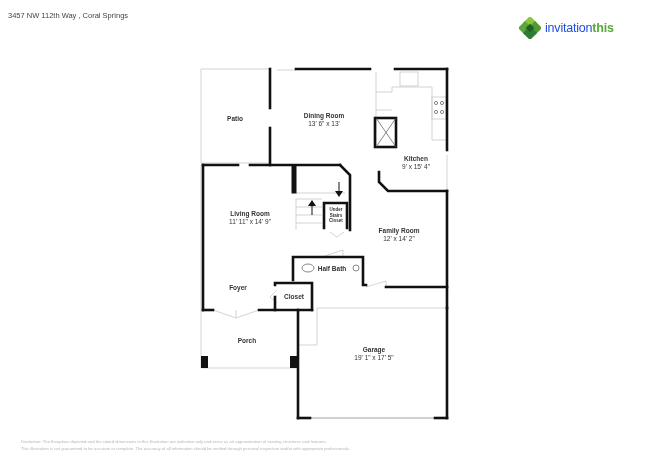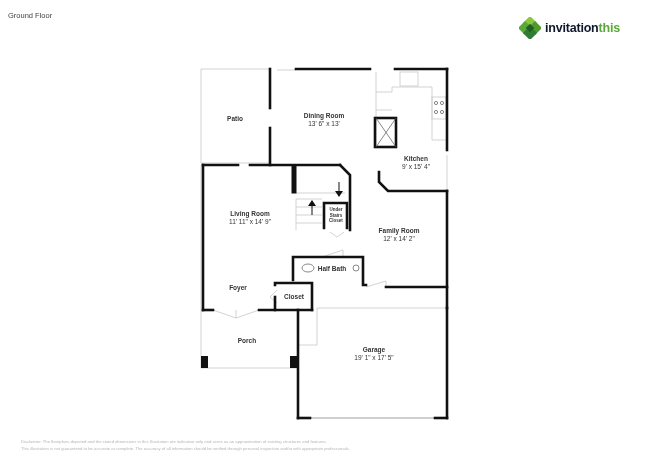--- a/index.html
+++ b/index.html
@@ -4,34 +4,34 @@
 <style>
   html, body { margin: 0; padding: 0; }
   body {
     width: 650px; height: 460px; background: #ffffff; position: relative; overflow: hidden;
     font-family: "Liberation Sans", "DejaVu Sans", sans-serif; color: #333333;
   }
   .header { position: absolute; left: 8px; top: 10px; font-size: 7.5px; line-height: 11px; color: #444444; }
   .logo { position: absolute; left: 519px; top: 17px; display: flex; align-items: center; }
   .logo-mark { width: 22px; height: 22px; }
   .logo-text { font-size: 12.5px; margin-left: 4px; letter-spacing: -0.2px; }
-  .logo-text .a { color: #0f172a; font-weight: bold; }
+  .logo-text .a { color: #1d4ed8; font-weight: normal; }
   .logo-text .b { color: #5aa839; font-weight: bold; }
   .plan { position: absolute; left: 0; top: 0; width: 650px; height: 460px; }
   .lbl { position: absolute; text-align: center; font-size: 6.5px; line-height: 8px; color: #333333; white-space: nowrap; transform: translateX(-50%); }
   .lbl .n { font-weight: bold; display: block; }
   .lbl .d { display: block; }
   .lbl.small { font-size: 4.5px; line-height: 5.5px; font-weight: bold; }
   .disclaimer { position: absolute; left: 21px; top: 438px; font-size: 4.2px; line-height: 7px; color: #b5b5b5; white-space: nowrap; }
 </style>
 </head>
 <body>
 
 <div class="header">
-  <div>Ground Floor</div>
+  <div>3457 NW 112th Way , Coral Springs</div>
 </div>
 
 <div class="logo">
   <svg class="logo-mark" viewBox="0 0 22 22">
     <rect x="6" y="1" width="10" height="10" fill="#8cc63f" transform="rotate(45 11 6)"></rect>
     <rect x="1" y="6" width="10" height="10" fill="#5aa839" transform="rotate(45 6 11)"></rect>
     <rect x="11" y="6" width="10" height="10" fill="#4e9a2f" transform="rotate(45 16 11)"></rect>
     <rect x="6" y="11" width="10" height="10" fill="#2e7d32" transform="rotate(45 11 16)"></rect>
     <rect x="8" y="8" width="6" height="6" fill="#1f5f24" transform="rotate(45 11 11)"></rect>
   </svg>

